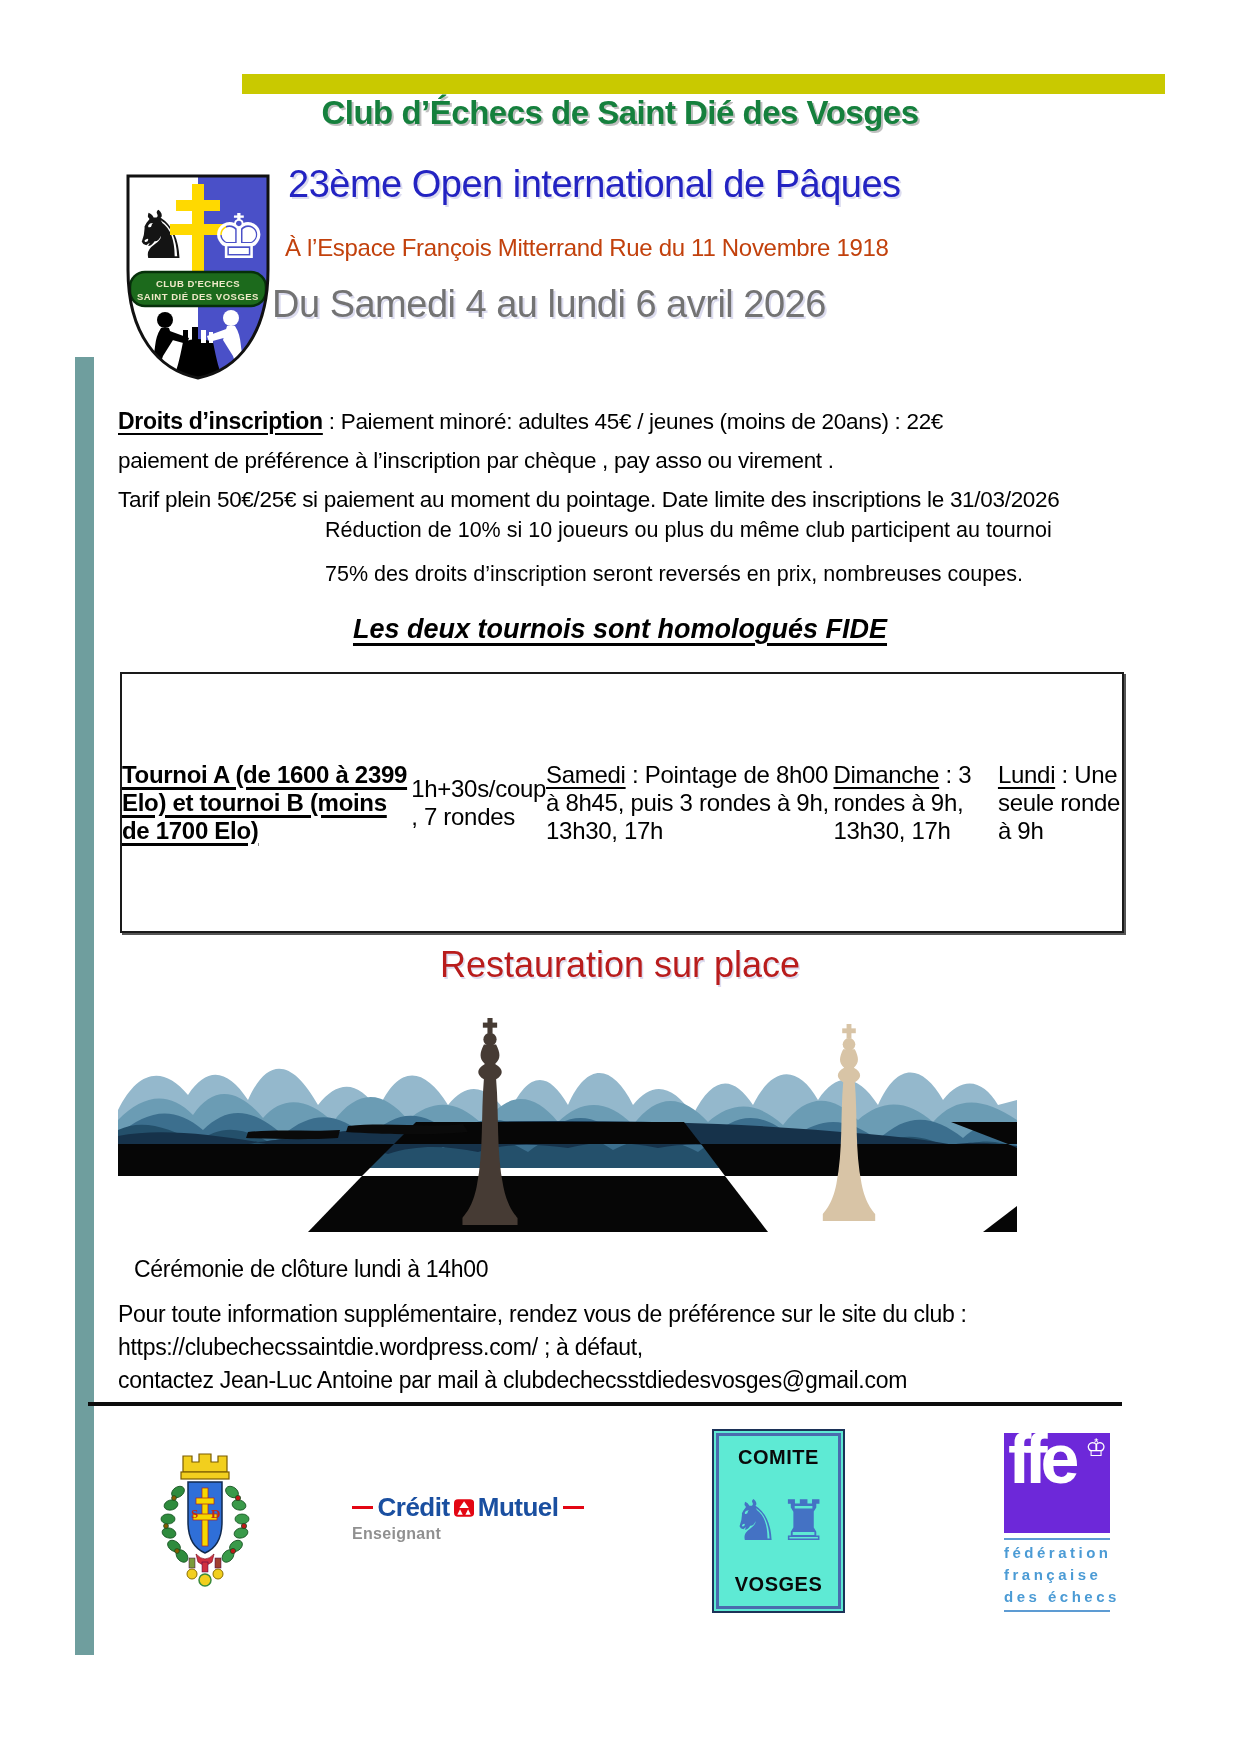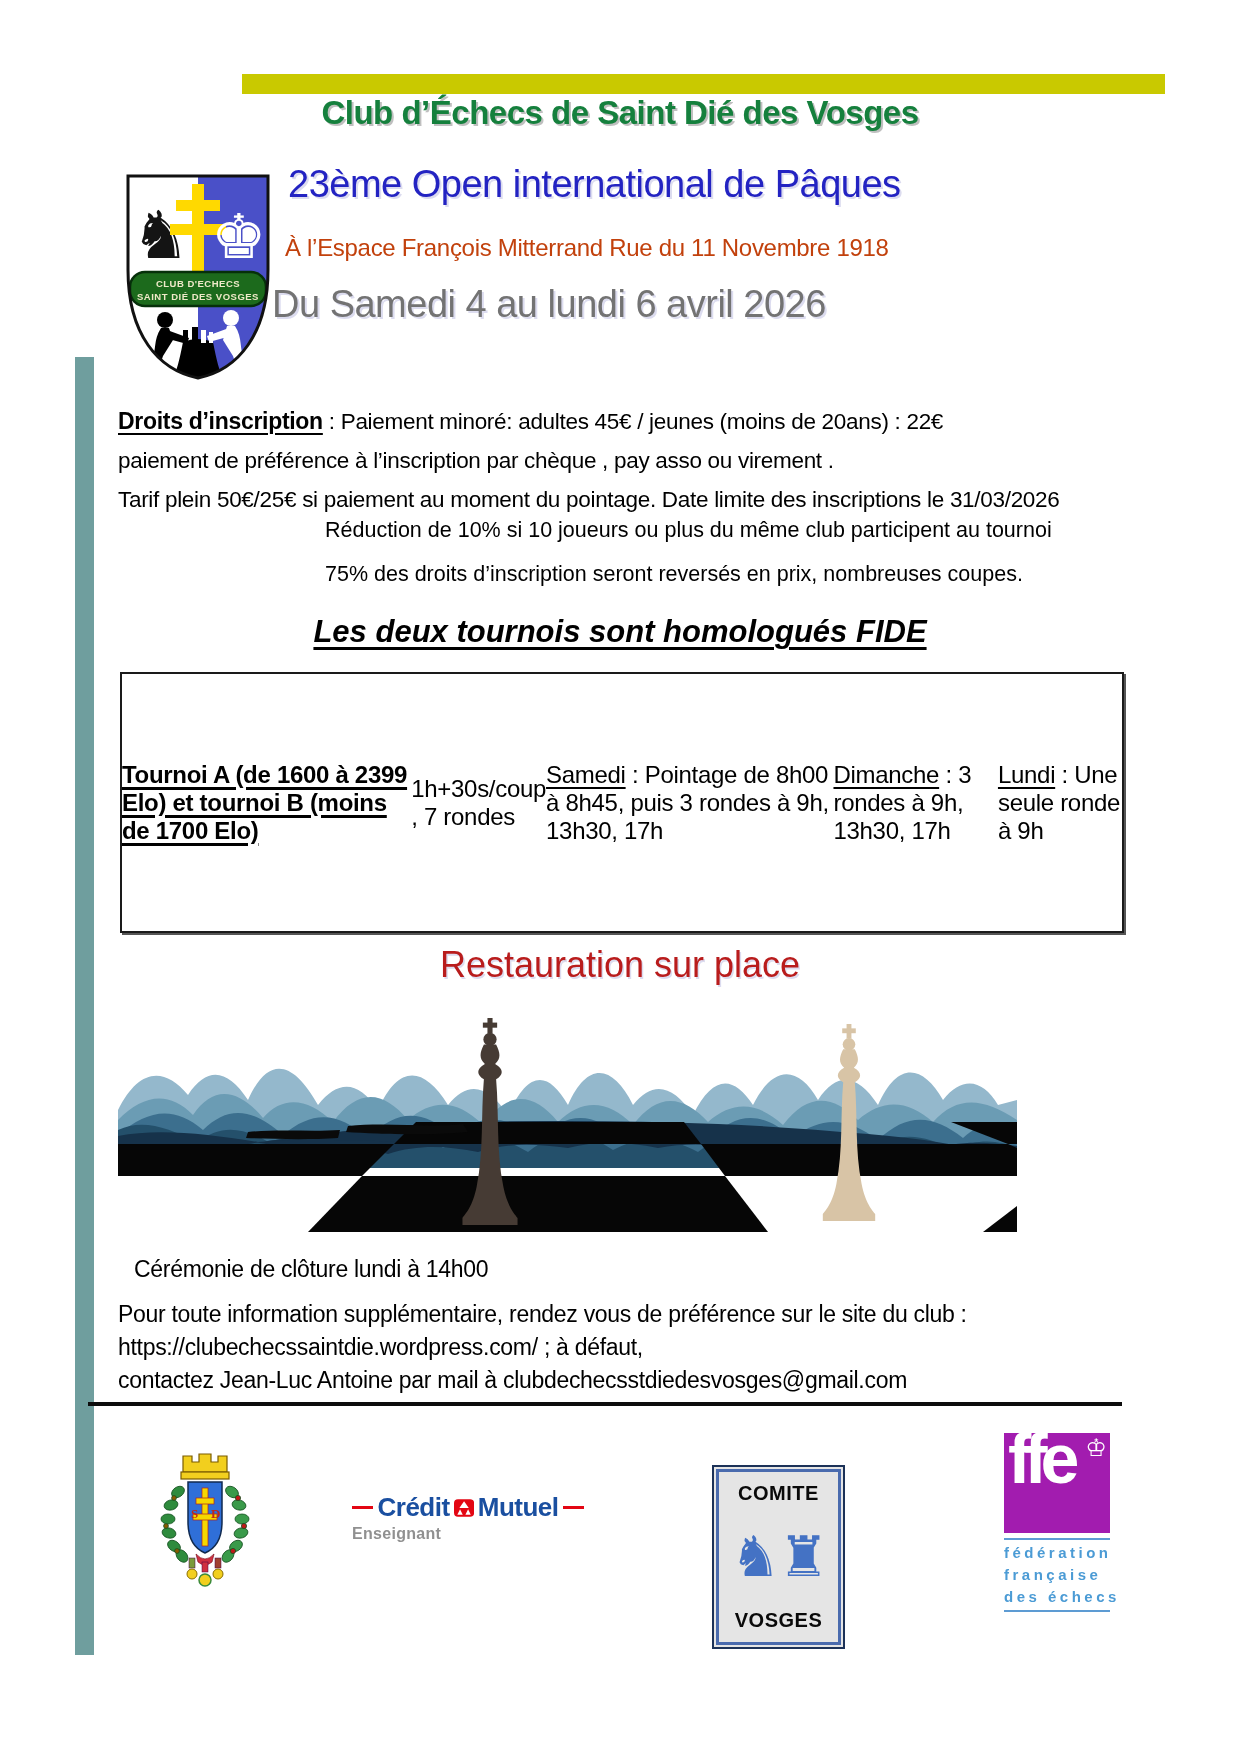--- a/index.html
+++ b/index.html
@@ -25,21 +25,21 @@
     letter-spacing:-0.5px;text-shadow:2px 2px 0 #dcdcef;white-space:nowrap;
   }
   .teal-bar{left:75px;top:357px;width:19px;height:1298px;background:#6f9e9e;}
   .body-text{font-size:22.5px;letter-spacing:-0.3px;line-height:39px;}
   .p1{left:118px;top:402px;width:1060px;}
   .hd{font-size:23px;font-weight:bold;text-decoration:underline;text-decoration-thickness:2px;text-underline-offset:4px;}
   .indent-line{left:325px;top:518px;font-size:21.5px;white-space:nowrap;}
   .indent-line2{left:325px;top:562px;font-size:21.5px;white-space:nowrap;}
   .fide-line{
     left:118px;top:614px;width:1004px;text-align:center;
-    font-size:31px;font-weight:bold;font-style:italic;
+    font-size:27px;font-weight:bold;font-style:italic;
     text-decoration:underline;text-decoration-thickness:2.5px;text-underline-offset:5px;
   }
   .schedule-box{
     left:120px;top:672px;width:1000px;height:257px;border:2px solid #1a1a1a;
     box-shadow:2px 2px 0 #555;
     display:flex;flex-direction:row;justify-content:space-evenly;align-items:center;
     font-size:24px;letter-spacing:-0.3px;
   }
   .box-title{font-weight:bold;text-decoration:underline;text-decoration-thickness:2.5px;text-underline-offset:4px;}
   .u{text-decoration:underline;text-decoration-thickness:2px;text-underline-offset:4px;}
@@ -52,31 +52,31 @@
   .info-block{left:118px;top:1298px;width:1060px;font-size:23px;letter-spacing:-0.3px;line-height:33px;}
   .black-rule{left:88px;top:1402px;width:1034px;height:4px;background:#0d0d0d;}
   .coat{left:152px;top:1448px;width:106px;height:147px;}
   .cm-logo{left:352px;top:1492px;width:232px;text-align:left;}
   .cm-row{display:flex;align-items:center;justify-content:center;gap:4px;}
   .cm-line{width:32px;height:3px;background:#e30613;}
   .cm-word{font-size:26px;font-weight:bold;color:#1a4fa0;letter-spacing:-0.5px;}
   .cm-sub{font-size:16px;font-weight:bold;color:#909090;margin-top:2px;letter-spacing:0.3px;}
   .comite{
     left:712px;top:1429px;width:133px;height:184px;box-sizing:border-box;
-    border:2px solid #1c3258;background:#e5e5e5;padding:2px;margin-top:36px;
+    border:2px solid #1c3258;background:#5eead4;padding:2px;
   }
   .comite-inner{
     width:100%;height:100%;box-sizing:border-box;border:3px solid #4a6bae;
     display:flex;flex-direction:column;align-items:center;justify-content:space-between;
     padding:10px 2px;
   }
   .comite-word{font-size:20px;font-weight:bold;letter-spacing:0.5px;color:#0a0a0a;}
   .comite-pieces{font-family:"DejaVu Sans",sans-serif;font-size:56px;line-height:56px;color:#4472c4;letter-spacing:-2px;}
   .ffe{left:1004px;top:1433px;width:112px;}
-  .ffe-square{position:relative;width:106px;height:100px;background:#a21caf;overflow:hidden;}
+  .ffe-square{position:relative;width:106px;height:100px;background:#6d28d9;overflow:hidden;}
   .ffe-acronym{
     position:absolute;left:4px;top:-14px;color:#fff;font-size:70px;font-weight:bold;
     letter-spacing:-7px;font-family:"Liberation Sans",sans-serif;
   }
   .ffe-crown{position:absolute;right:3px;top:1px;color:#fff;font-size:24px;font-family:"DejaVu Sans",sans-serif;}
   .ffe-rule{width:106px;height:2px;background:#5d9bd3;margin-top:5px;}
   .ffe-text{color:#4b9bd5;font-size:15px;font-weight:bold;letter-spacing:3.5px;line-height:19px;margin-top:3px;white-space:nowrap;}
   .ffe-rule2{width:106px;height:2px;background:#5d9bd3;margin-top:4px;}
 </style>
 </head>

